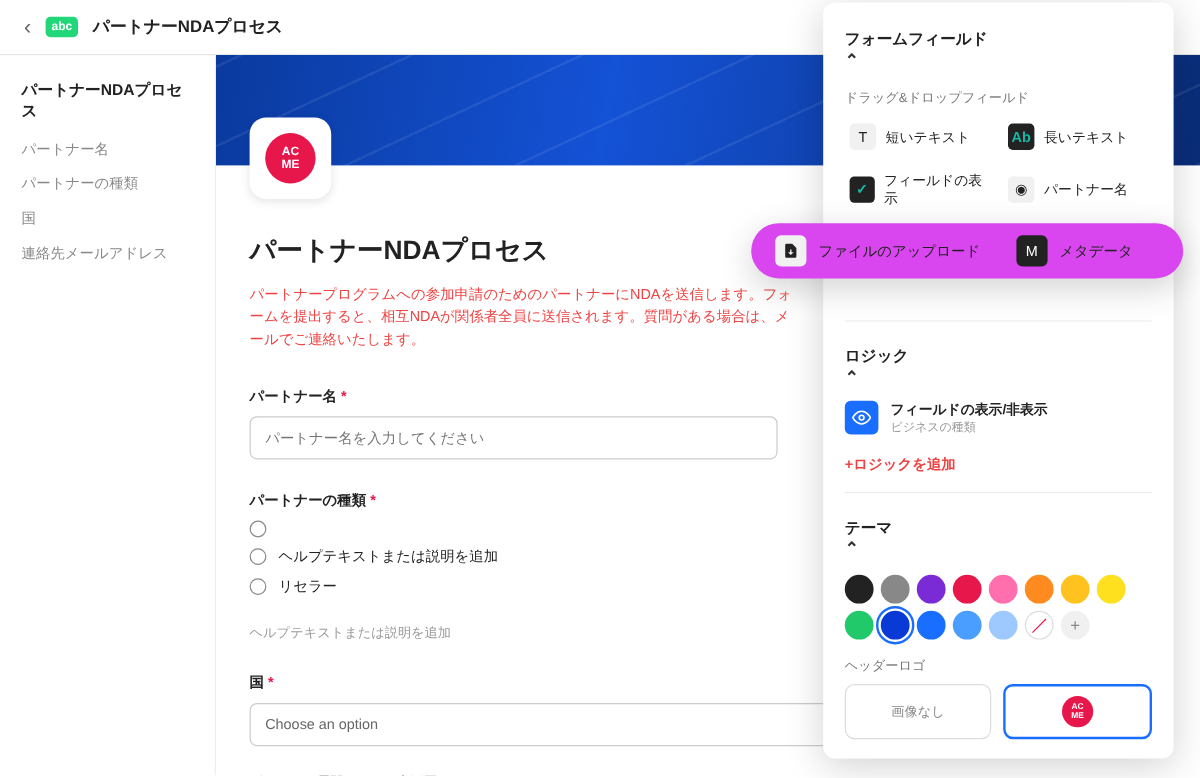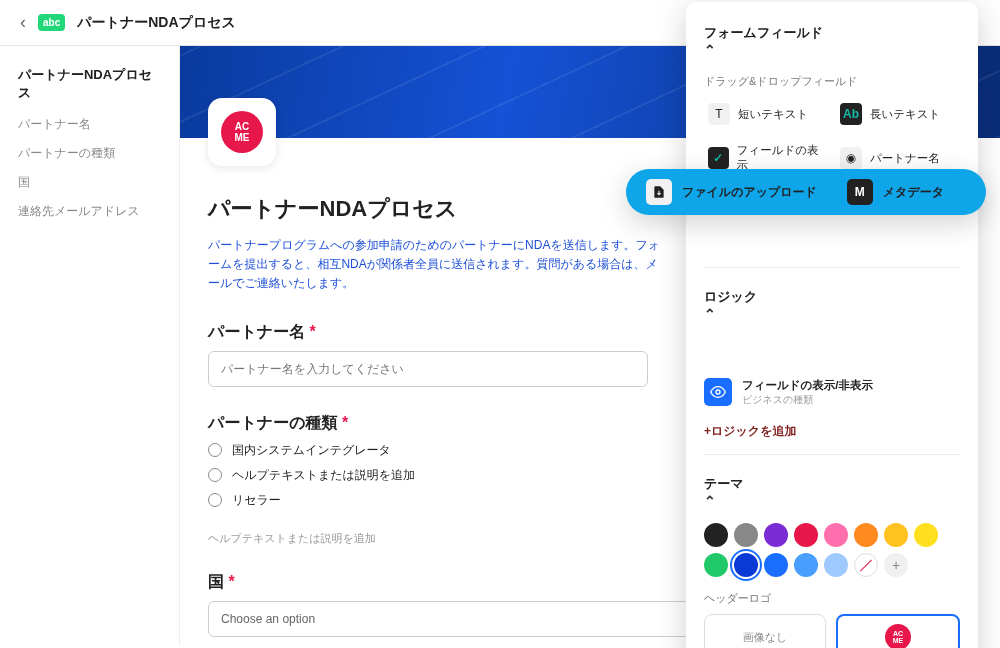--- a/index.html
+++ b/index.html
@@ -12,56 +12,56 @@
 .leftnav { width: 180px; padding: 20px 18px; border-right: 1px solid #eee; }
 .leftnav-title { font-weight: 700; font-size: 13px; margin-bottom: 14px; }
 .leftnav-item { color: #888; font-size: 12px; margin-bottom: 12px; cursor: pointer; }
 .center { flex: 1; overflow-y: auto; padding-bottom: 40px; }
 .banner { height: 92px; background: linear-gradient(100deg, #0a3a9e 0%, #1452d6 40%, #0a2d78 100%); position: relative; }
 .banner::before { content: ""; position: absolute; inset: 0; background: repeating-linear-gradient(-25deg, rgba(255,255,255,0.08) 0 2px, transparent 2px 60px); }
 .logo-box { position: absolute; left: 28px; top: 52px; width: 68px; height: 68px; background: #fff; border-radius: 14px; display: flex; align-items: center; justify-content: center; box-shadow: 0 2px 8px rgba(0,0,0,0.1); }
 .acme-circle { width: 42px; height: 42px; background: #e8174b; border-radius: 50%; color: #fff; font-size: 10px; font-weight: 700; display: flex; flex-direction: column; align-items: center; justify-content: center; line-height: 1.1; }
 .form-body { padding: 56px 28px 20px; }
 .form-title { font-size: 22px; font-weight: 700; margin-bottom: 12px; }
-.form-desc { font-size: 12px; color: #1d4ed8; line-height: 1.6; margin-bottom: 28px; max-width: 460px; }
+.form-desc { font-size: 12px; color: #ef4444; line-height: 1.6; margin-bottom: 28px; max-width: 460px; }
 .field { margin-bottom: 26px; }
-.field-label { font-size: 16px; font-weight: 600; margin-bottom: 8px; }
+.field-label { font-size: 12px; font-weight: 600; margin-bottom: 8px; }
 .req { color: #e8174b; }
 .text-input { width: 440px; padding: 10px 12px; border: 1px solid #ccc; border-radius: 6px; font-size: 12px; color: #888; }
 .select-input { width: 516px; padding: 10px 12px; border: 1px solid #ccc; border-radius: 6px; font-size: 12px; color: #666; display: flex; justify-content: space-between; align-items: center; cursor: pointer; }
 .radio-opt { display: flex; align-items: center; gap: 10px; margin-bottom: 8px; font-size: 12px; cursor: pointer; }
 .radio-circle { width: 14px; height: 14px; border: 1.5px solid #888; border-radius: 50%; }
 .help-text { font-size: 11px; color: #999; margin-top: 22px; }
 
 .rightpanel { position: absolute; right: 22px; top: 2px; width: 292px; background: #fff; border-radius: 10px; box-shadow: 0 6px 32px rgba(0,0,0,0.18); padding: 16px 18px; z-index: 5; }
 .section-head { display: flex; justify-content: space-between; align-items: flex-start; font-weight: 700; font-size: 13px; padding: 6px 0; cursor: pointer; flex-direction: column; }
 .chev-up { font-size: 14px; color: #333; }
 .sub-label { font-size: 11px; color: #777; margin: 10px 0 8px; }
 .field-grid { display: grid; grid-template-columns: 1fr 1fr; gap: 6px 8px; }
 .field-cell { display: flex; align-items: center; gap: 8px; padding: 6px 4px; font-size: 11.5px; cursor: pointer; border-radius: 4px; }
 .field-icon { width: 22px; height: 22px; background: #f1f1f1; border-radius: 4px; display: flex; align-items: center; justify-content: center; font-size: 12px; }
 .field-icon.dark { background: #222; color: #14b8a6; font-weight: bold; }
 .divider { border: none; border-top: 1px solid #eee; margin: 14px 0; }
-.logic-card { display: flex; gap: 10px; align-items: flex-start; padding: 6px 0; margin-top: 44px; }
+.logic-card { display: flex; gap: 10px; align-items: flex-start; padding: 6px 0; }
 .logic-icon { width: 28px; height: 28px; background: #1a6eff; border-radius: 5px; display: flex; align-items: center; justify-content: center; color: #fff; }
 .logic-title { font-size: 11.5px; font-weight: 600; }
 .logic-sub { font-size: 10px; color: #999; }
-.add-logic { color: #7f1d1d; font-size: 12px; font-weight: 600; margin-top: 10px; cursor: pointer; }
+.add-logic { color: #ef4444; font-size: 12px; font-weight: 600; margin-top: 10px; cursor: pointer; }
 .color-row { display: flex; flex-wrap: wrap; gap: 6px; margin-top: 8px; }
 .color-dot { width: 24px; height: 24px; border-radius: 50%; cursor: pointer; }
 .color-dot.selected { outline: 2px solid #1a6eff; outline-offset: 2px; }
 .color-dot.none { background: #fff; border: 1px solid #ddd; position: relative; }
 .color-dot.none::after { content: ""; position: absolute; left: 3px; right: 3px; top: 50%; height: 1px; background: #e8174b; transform: rotate(-45deg); }
 .color-dot.plus { background: #f0f0f0; display: flex; align-items: center; justify-content: center; color: #888; font-size: 14px; }
 .logo-choices { display: flex; gap: 10px; margin-top: 8px; }
 .logo-choice { flex: 1; height: 46px; border: 1px solid #ddd; border-radius: 8px; display: flex; align-items: center; justify-content: center; font-size: 11px; color: #888; cursor: pointer; }
 .logo-choice.selected { border: 2px solid #1a6eff; }
 .acme-mini { width: 26px; height: 26px; background: #e8174b; border-radius: 50%; color: #fff; font-size: 7px; font-weight: 700; display: flex; flex-direction: column; align-items: center; justify-content: center; line-height: 1; }
 
-.float-row { position: absolute; right: 14px; top: 169px; width: 360px; background: #0ea5e9; border-radius: 28px; box-shadow: 0 8px 28px rgba(0,0,0,0.18); padding: 10px 20px; display: flex; gap: 30px; align-items: center; z-index: 10; font-weight: bold; }
+.float-row { position: absolute; right: 14px; top: 186px; width: 360px; background: #d946ef; border-radius: 28px; box-shadow: 0 8px 28px rgba(0,0,0,0.18); padding: 10px 20px; display: flex; gap: 30px; align-items: center; z-index: 10; }
 .float-cell { display: flex; align-items: center; gap: 10px; font-size: 12px; cursor: pointer; }
 .float-icon { width: 26px; height: 26px; background: #f1f1f1; border-radius: 5px; display: flex; align-items: center; justify-content: center; }
 .float-icon.dark { background: #222; color: #fff; }
 </style>
 </head>
 <body>
 
 <div class="topbar">
   <span class="back-chev">‹</span>
   <span class="abc-icon">abc</span>
@@ -92,21 +92,20 @@
 
       <div class="field">
         <div class="field-label"><span>パートナー名</span> <span class="req">*</span></div>
         <input class="text-input" placeholder="パートナー名を入力してください" style="">
       </div>
 
       <div class="field">
         <div class="field-label"><span>パートナーの種類</span> <span class="req">*</span></div>
         <div class="radio-opt">
             <span class="radio-circle"></span>
-            <span>国内システムインテグレータ</span>
           </div>
         <div class="radio-opt">
             <span class="radio-circle"></span>
             <span>ヘルプテキストまたは説明を追加</span>
           </div>
         <div class="radio-opt">
             <span class="radio-circle"></span>
             <span>リセラー</span>
           </div>
         <div class="help-text">ヘルプテキストまたは説明を追加</div>

